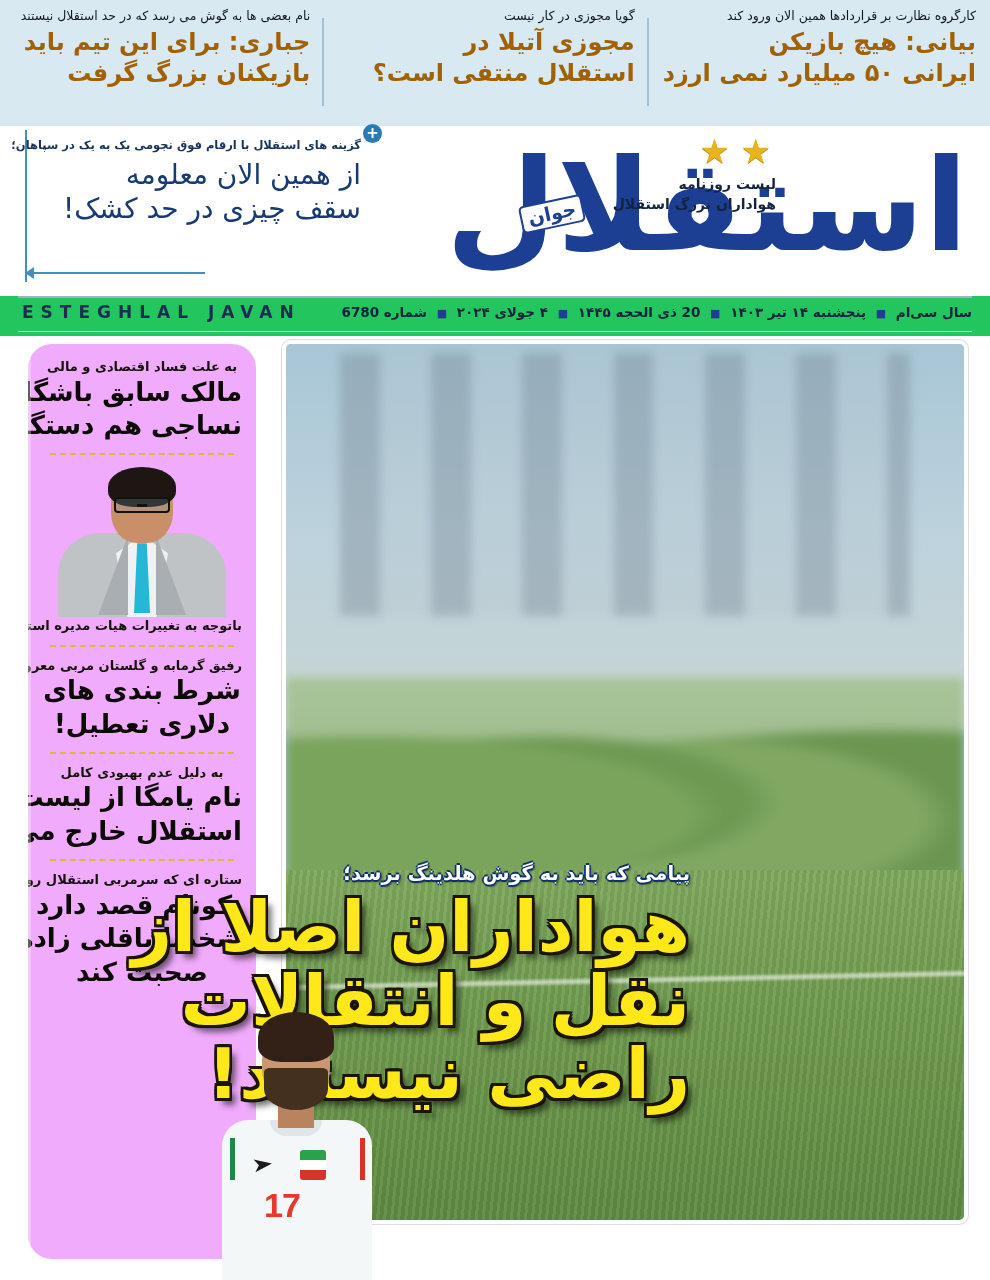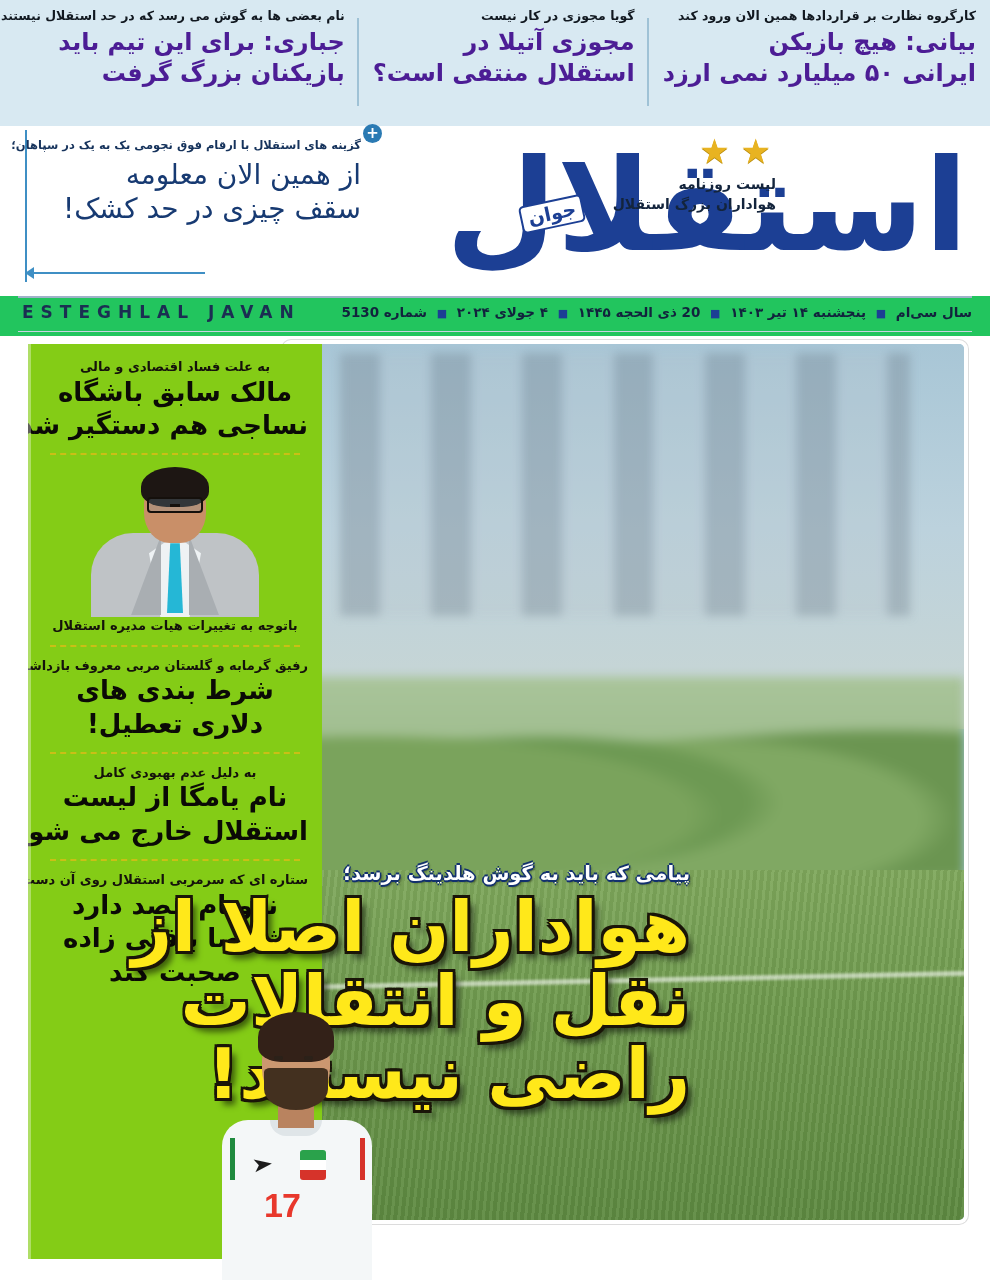--- a/index.html
+++ b/index.html
@@ -24,26 +24,26 @@
     flex:1 1 0; position:relative;
     padding:8px 14px 6px 14px;
     display:flex; flex-direction:column; justify-content:flex-start;
     direction:rtl; text-align:right;
   }
   .teaser + .teaser::after {
     content:""; position:absolute; right:0; top:18px;
     width:2px; height:88px; background:#9fc2d6;
   }
   .teaser-kicker {
-    font-size:12.5px; font-weight:bold; color:#111820;
+    font-size:12.5px; font-weight:normal; color:#111820;
     line-height:1.3; letter-spacing:-0.2px;
     white-space:nowrap; margin-bottom:3px;
   }
   .teaser-title {
-    font-size:24px; font-weight:bold; color:#4c1d95;
+    font-size:24px; font-weight:bold; color:#a16207;
     line-height:1.28; letter-spacing:-0.5px;
     white-space:nowrap;
   }
 
   
   #masthead {
     position:absolute; left:0; top:126px; width:990px; height:168px;
     background:#ffffff;
   }
 
@@ -133,24 +133,24 @@
   #dateline {
     position:absolute; right:18px; top:8px;
     font-size:13.5px; font-weight:bold; color:#12233d;
     direction:rtl; white-space:nowrap;
   }
   #dateline .sep { color:#1c3f94; padding:0 5px; font-size:11px; }
 
   
   #sidebar {
     position:absolute; left:28px; top:344px;
-    width:294px; height:915px;
-    background:#84cc16;
+    width:228px; height:915px;
+    background:#f0abfc;
     overflow:hidden;
-    direction:rtl; text-align:center;
+    direction:rtl; text-align:center;border-radius:24px;
   }
   #sidebar::after {
     content:""; position:absolute; left:0; top:0; width:3px; height:100%;
     background:rgba(255,255,255,0.35);
   }
   .sb-item { position:relative; padding:0 14px; }
   .sb-kicker {
     font-size:13px; font-weight:bold; color:#15120b;
     line-height:1.35; white-space:nowrap; letter-spacing:-0.2px;
   }
@@ -386,21 +386,21 @@
     <div id="latin-name">ESTEGHLAL JAVAN</div>
     <div id="dateline">
       <span>سال سی‌ام</span>
       <span class="sep">■</span>
       <span>پنجشنبه ۱۴ تیر ۱۴۰۳</span>
       <span class="sep">■</span>
       <span>20 ذی الحجه ۱۴۴۵</span>
       <span class="sep">■</span>
       <span>۴ جولای ۲۰۲۴</span>
       <span class="sep">■</span>
-      <span>شماره 5130</span>
+      <span>شماره 6780</span>
     </div>
   </div>
 
   <div id="main-photo">
     <div class="bg-sky"></div>
     <div class="bg-building"></div>
     <div class="bg-trees"></div>
     <div class="bg-grass"></div>
     <div class="pitch-line"></div>
 

